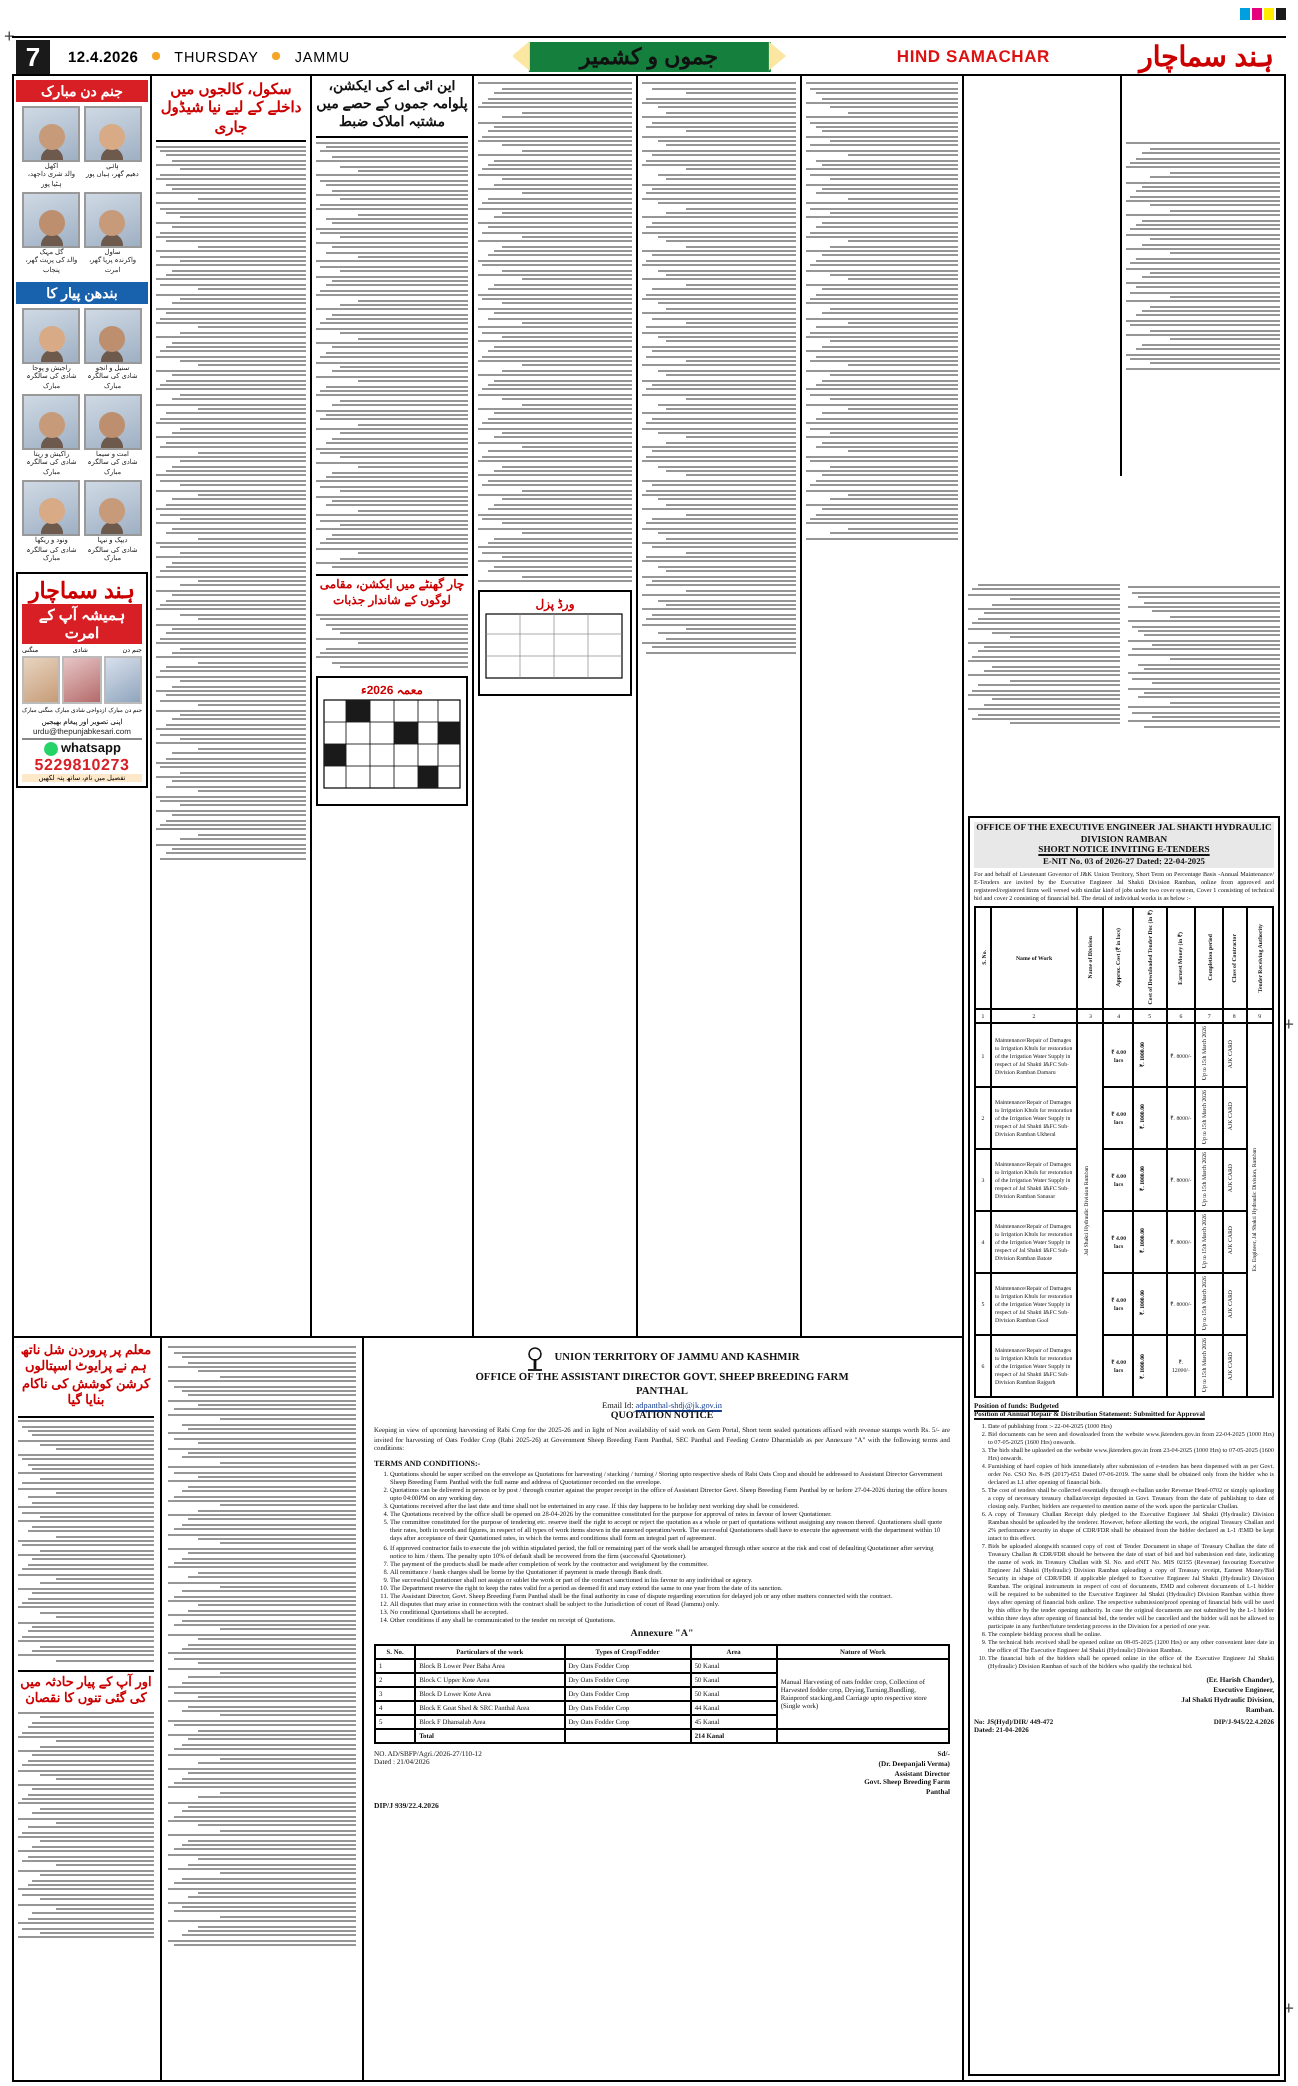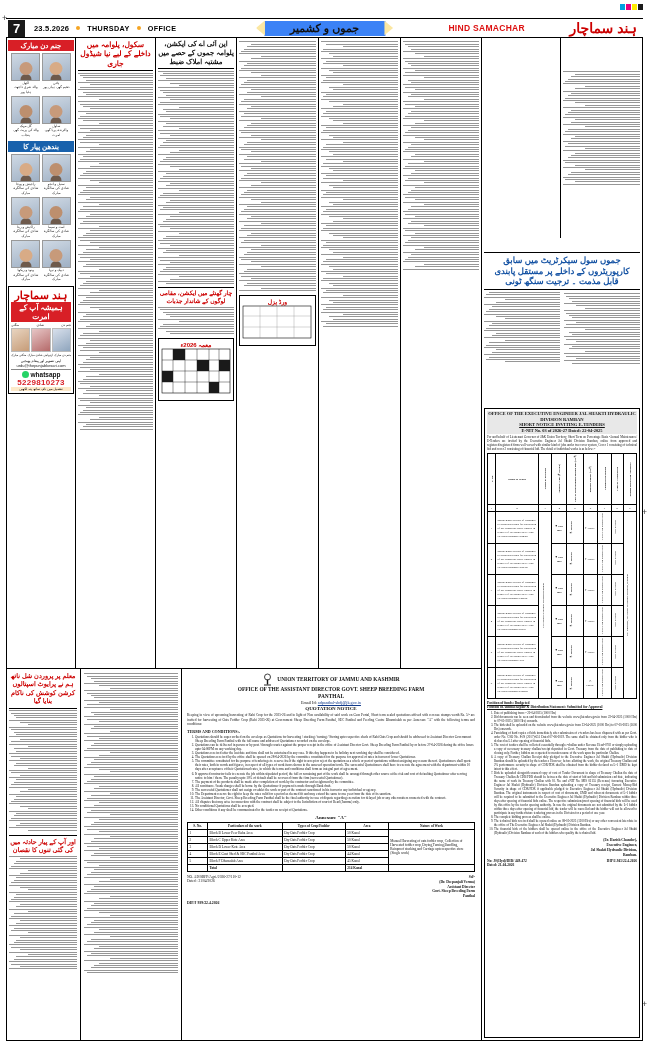--- a/index.html
+++ b/index.html
@@ -24,24 +24,24 @@
     border-top:1.6px solid #000; border-bottom:1.6px solid #000;
     display:flex; align-items:center; background:#fff;
   }
   .pagebox {
     width:17px; height:17px; background:#1a1a1a; color:#fff;
     font-weight:bold; font-size:13px; display:flex;
     align-items:center; justify-content:center; margin-left:2px;
   }
   .mdate { font-size:7.5px; font-weight:bold; margin-left:9px; letter-spacing:.2px; }
   .mdot { width:4px; height:4px; border-radius:50%; background:#f5a524; margin:0 7px; }
-  .mday, .mcity { font-size:7.2px; font-weight:bold; letter-spacing:.4px; }
+  .mday, .mcity { font-size:7.2px; font-weight:normal; letter-spacing:.4px; }
   .ribbon {
     position:absolute; left:50%; transform:translateX(-50%);
-    background:#3b82f6; padding:1px 26px; font-size:11px;
+    background:#15803d; padding:1px 26px; font-size:11px;
     font-weight:bold; color:#111; direction:rtl;
   }
   .ribbon:before, .ribbon:after{
     content:""; position:absolute; top:0; bottom:0; width:9px; background:#fbe7a2;
   }
   .ribbon:before{ left:-8px; clip-path:polygon(100% 0,100% 100%,0 50%); }
   .ribbon:after{ right:-8px; clip-path:polygon(0 0,0 100%,100% 50%); }
   .hs-en { position:absolute; right:118px; font-size:8.5px; font-weight:bold; color:#d11; letter-spacing:.3px;}
   .hs-ur { position:absolute; right:6px; font-size:14px; font-weight:bold; color:#c00; direction:rtl;}
 
@@ -109,25 +109,25 @@
       <i style="background:#e6007e"></i>
       <i style="background:#ffec00"></i>
       <i style="background:#1a1a1a"></i>
   </div>
   <div class="regmark" style="left:2px;top:14px">+</div>
   <div class="regmark" style="right:2px;top:508px">+</div>
   <div class="regmark" style="right:2px;top:1000px">+</div>
 
   <div class="masthead">
     <div class="pagebox">7</div>
-    <div class="mdate">23.5.2026</div>
+    <div class="mdate">12.4.2026</div>
     <span class="mdot"></span>
     <div class="mday">THURSDAY</div>
     <span class="mdot"></span>
-    <div class="mcity">OFFICE</div>
+    <div class="mcity">JAMMU</div>
     <div class="ribbon">جموں و کشمیر</div>
     <div class="hs-en">HIND SAMACHAR</div>
     <div class="hs-ur">ہند سماچار</div>
   </div>
 
   <div class="vrule" style="left:6px;  top:38px; height:1002px;"></div>
   <div class="vrule" style="left:642px;top:38px; height:1002px;"></div>
   <div class="hrule" style="left:6px;  top:1040px; width:637px;"></div>
 
   <div class="vrule" style="left:75px; top:38px; height:630px;"></div>
@@ -227,21 +227,21 @@
       <div style="display:flex;align-items:center;justify-content:center;gap:2px;margin-top:1.5px">
         <span style="width:7px;height:7px;border-radius:50%;background:#25d366;display:inline-block"></span>
         <span style="font-size:6.5px;font-weight:bold;color:#111">whatsapp</span>
       </div>
       <div style="text-align:center;color:#d81f26;font-weight:bold;font-size:8px;letter-spacing:.3px">5229810273</div>
       <div style="font-size:3.4px;direction:rtl;text-align:center;background:#fde9c9">تفصیل میں نام، ساتھ پتہ لکھیں</div>
     </div>
   </div>
 
   <div class="col" style="left:78px; top:40px; width:75px; height:626px;">
-    <div class="hl-ur hl-red" style="font-size:7.5px; border-bottom:1px solid #000; padding-bottom:2px">سکول، پلوامہ میں داخلے کے لیے نیا شیڈول جاری</div>
+    <div class="hl-ur hl-red" style="font-size:7.5px; border-bottom:1px solid #000; padding-bottom:2px">سکول، کالجوں میں داخلے کے لیے نیا شیڈول جاری</div>
     <div class="ur">
       <div class="ur-line s1"></div>
         <div class="ur-line s4"></div>
         <div class="ur-line s2"></div>
       <div class="ur-line s6"></div>
         <div class="ur-line s1"></div>
         <div class="ur-line s3"></div>
       <div class="ur-line s4"></div>
         <div class="ur-line s1"></div>
         <div class="ur-line s2"></div>
@@ -921,23 +921,20 @@
         <div class="ur-line s5"></div>
       <div class="ur-line s6"></div>
         <div class="ur-line s2"></div>
         <div class="ur-line s1"></div>
       <div class="ur-line s4"></div>
         <div class="ur-line s3"></div>
         <div class="ur-line s1"></div>
     </div>
   </div>
 
-  <div style="position:absolute; left:484px; top:252px; width:156px; border-top:1px solid #000; border-bottom:1px solid #000; padding:2px 2px;">
-    <div class="hl-ur hl-blue" style="font-size:8.5px; line-height:1.25">جموں سول سیکرٹریٹ میں سابق کارپوریٹروں کے داخلے پر مستقل پابندی قابل مذمت ۔ ترجیت سنگھ ٹونی</div>
-  </div>
   <div class="col" style="left:484px; top:292px; width:156px; height:110px;">
     <div class="ur" style="column-count:2; column-gap:4px">
       <div class="ur-line s1"></div>
         <div class="ur-line s4"></div>
         <div class="ur-line s2"></div>
       <div class="ur-line s6"></div>
         <div class="ur-line s1"></div>
         <div class="ur-line s3"></div>
       <div class="ur-line s5"></div>
         <div class="ur-line s1"></div>

